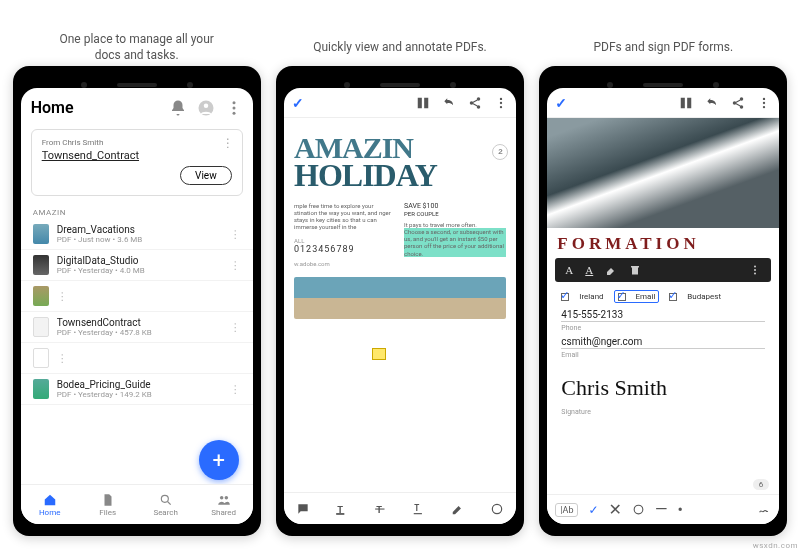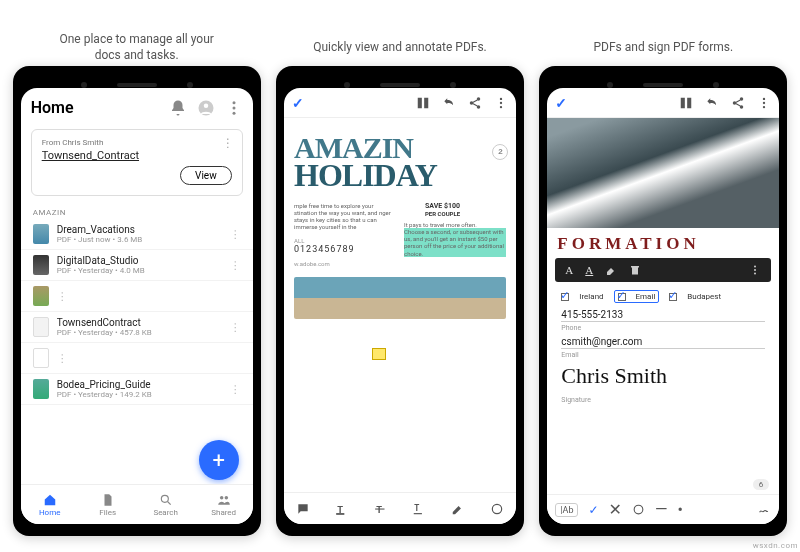--- a/index.html
+++ b/index.html
@@ -51,21 +51,21 @@
 .big { font-family: Georgia, serif; font-weight: 900; letter-spacing: -1px; line-height: .9; }
 .w1 { font-size: 30px; color: #41788a; }
 .w2 { font-size: 30px; color: #41788a; margin-top: 8px; }
 .w3 { font-size: 32px; color: #2a5c6c; display: flex; align-items: center; gap: 4px; }
 .badge { width: 16px; height: 16px; border-radius: 50%; background: #fff; border: 1px solid #ccc; font-size: 8px; display: inline-flex; align-items: center; justify-content: center; color: #888; font-family: sans-serif; }
 .cols2 { display: flex; gap: 8px; margin-top: 12px; font-size: 6px; color: #666; }
 .cols2 > div { flex: 1; }
 .para { line-height: 1.2; }
 .tel-lbl { font-size: 6px; color: #999; margin-top: 6px; }
 .tel { font-size: 9px; color: #333; letter-spacing: 1px; }
-.save { font-size: 7px; font-weight: 700; color: #333; margin-left: 21px; }
+.save { font-size: 7px; font-weight: 400; color: #333; }
 .hl { background: #7de0c8; }
 .note-icon { width: 14px; height: 12px; background: #ffe86b; border: 1px solid #cca800; position: absolute; left: 88px; top: 260px; }
 .beach { height: 42px; margin-top: 10px; background: linear-gradient(#6ba4b8 50%, #c9b694 50%); border-radius: 2px; }
 .toolbar2 { position: absolute; bottom: 0; left: 0; right: 0; height: 32px; border-top: 1px solid #eee; display: flex; align-items: center; justify-content: space-around; background:#fff; }
 .t2i { width: 14px; height: 14px; fill: #555; }
 
 
 .hero { height: 110px; background: linear-gradient(160deg,#8a9aa0 10%,#3a4a50 40%,#fff 50%,#556065 70%); }
 .formation { font-family: Georgia, serif; color: #7f1d1d; font-size: 17px; letter-spacing: 4px; padding: 6px 10px 2px; font-weight: 600; }
 .blackbar { background: #222; margin: 2px 8px; height: 24px; border-radius: 3px; display: flex; align-items: center; gap: 12px; padding: 0 10px; color: #ddd; }
@@ -73,21 +73,21 @@
 .blackbar .A2 { font-family: serif; font-size: 11px; text-decoration: underline; }
 .blackbar svg { width: 12px; height: 12px; fill: #ccc; }
 .checks { display: flex; gap: 10px; padding: 6px 14px 2px; font-size: 8px; color: #333; }
 .checks .cb { display: flex; align-items: center; gap: 3px; }
 .cb .box { width: 8px; height: 8px; border: 1px solid #666; display: inline-block; }
 .cb.checked .tick { color: #2a6bff; font-size: 11px; position: absolute; margin-left: -1px; margin-top: -3px; }
 .cb.sel { border: 1px solid #2a6bff; padding: 1px 3px; border-radius: 2px; }
 .field { padding: 4px 14px 0; }
 .fval { font-size: 10px; color: #222; }
 .flbl { font-size: 7px; color: #999; border-top: 1px solid #ccc; margin-top: 1px; padding-top: 2px; }
-.sig { font-family: "Brush Script MT", cursive; font-size: 22px; color: #111; padding: 4px 14px 0; }
+.sig { font-family: "Brush Script MT", cursive; font-size: 22px; color: #111; padding: 4px 14px 0; margin-top: 12px; }
 .toolbar3 { position: absolute; bottom: 0; left: 0; right: 0; height: 30px; border-top: 1px solid #eee; display: flex; align-items: center; background: #fff; padding: 0 8px; gap: 10px; }
 .t3ab { border: 1px solid #ccc; border-radius: 3px; font-size: 9px; padding: 1px 4px; color: #555; }
 .t3i { width: 13px; height: 13px; fill: #555; }
 .t3v { color: #2a6bff; font-size: 12px; }
 .pg { position: absolute; right: 10px; bottom: 34px; background: #eee; border-radius: 8px; font-size: 8px; padding: 1px 6px; color: #666; }
 .watermark { position: absolute; right: 2px; bottom: 2px; font-size: 8px; color: #aaa; letter-spacing: .5px; }
 </style>
 </head>
 <body>
 

